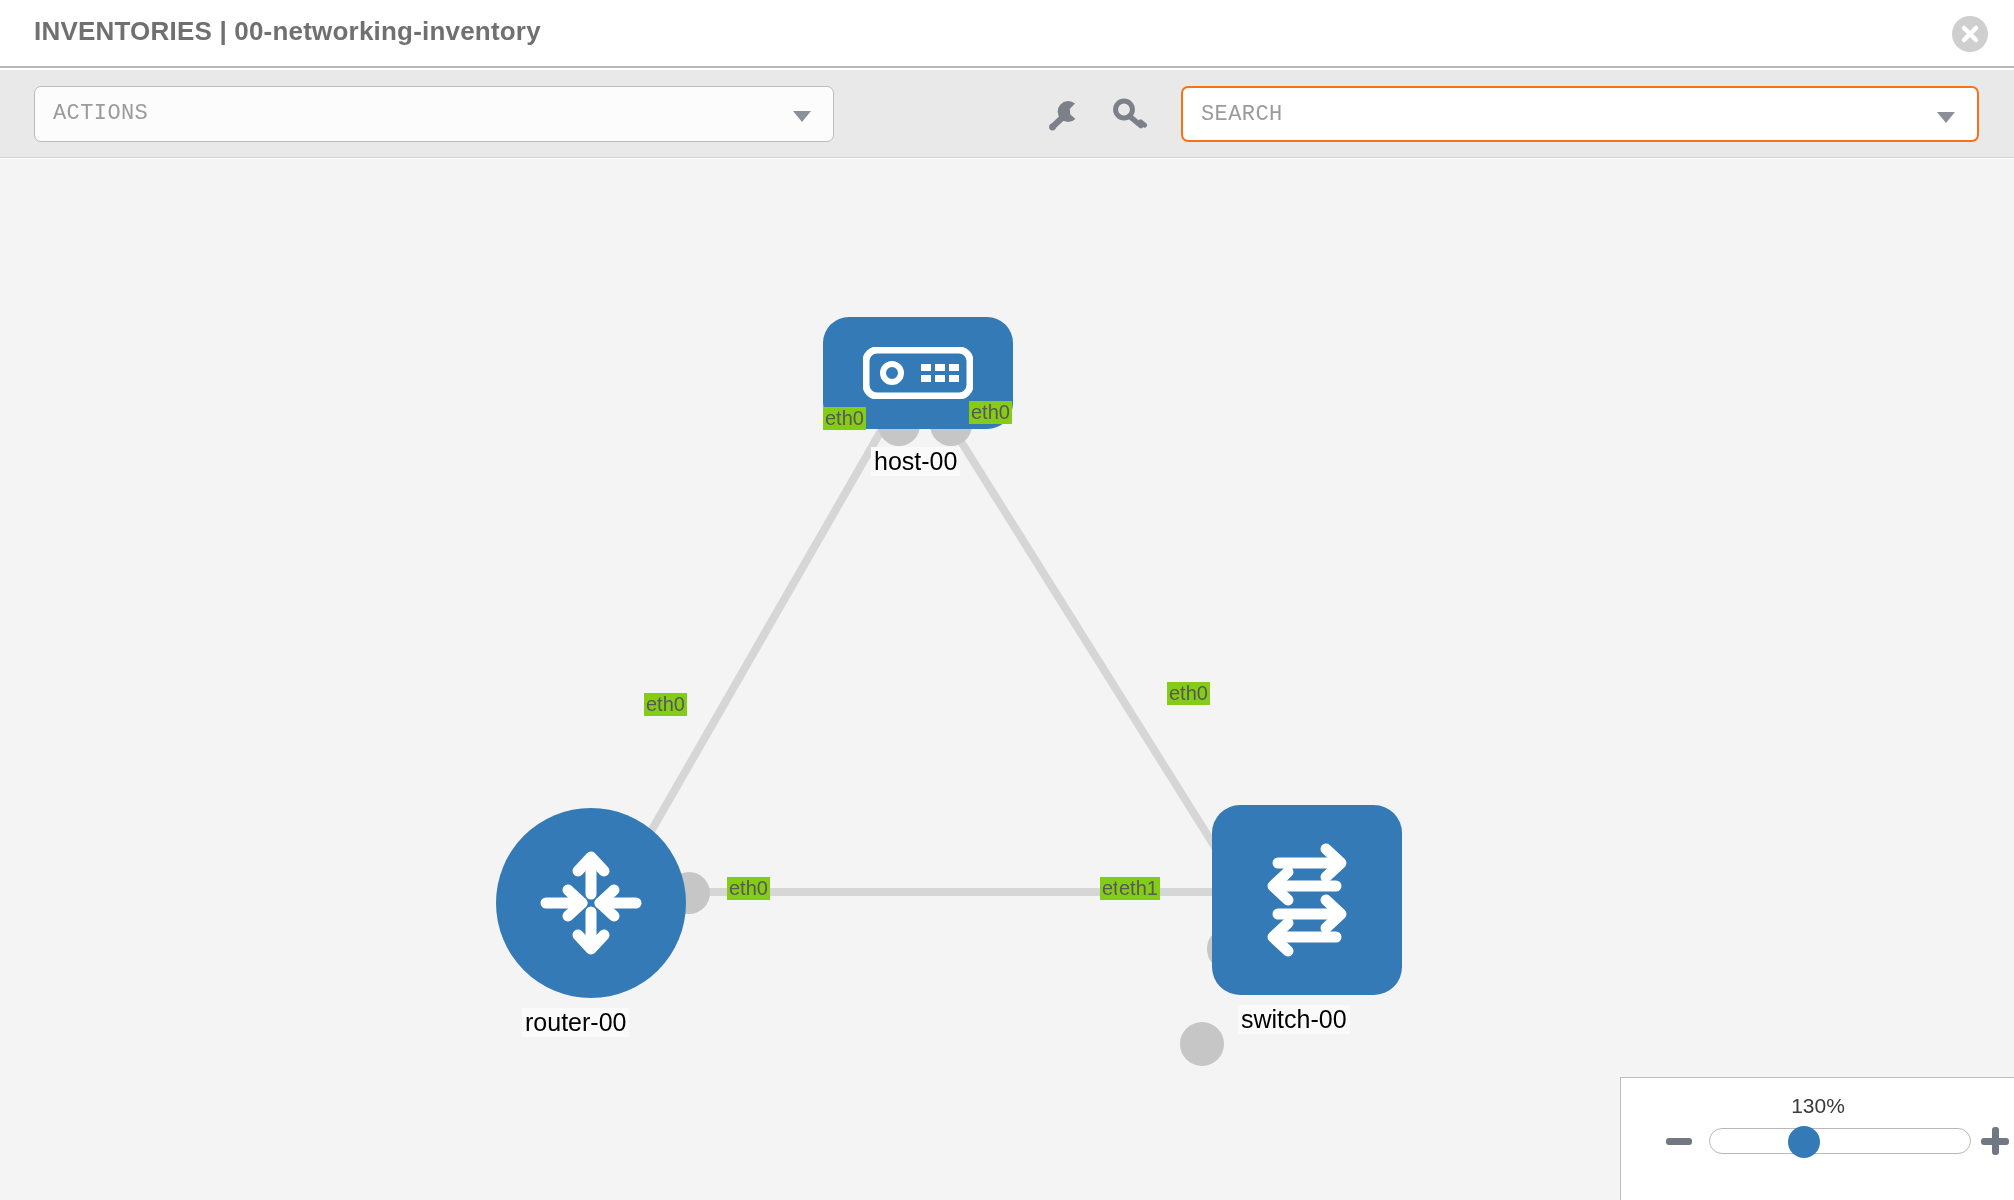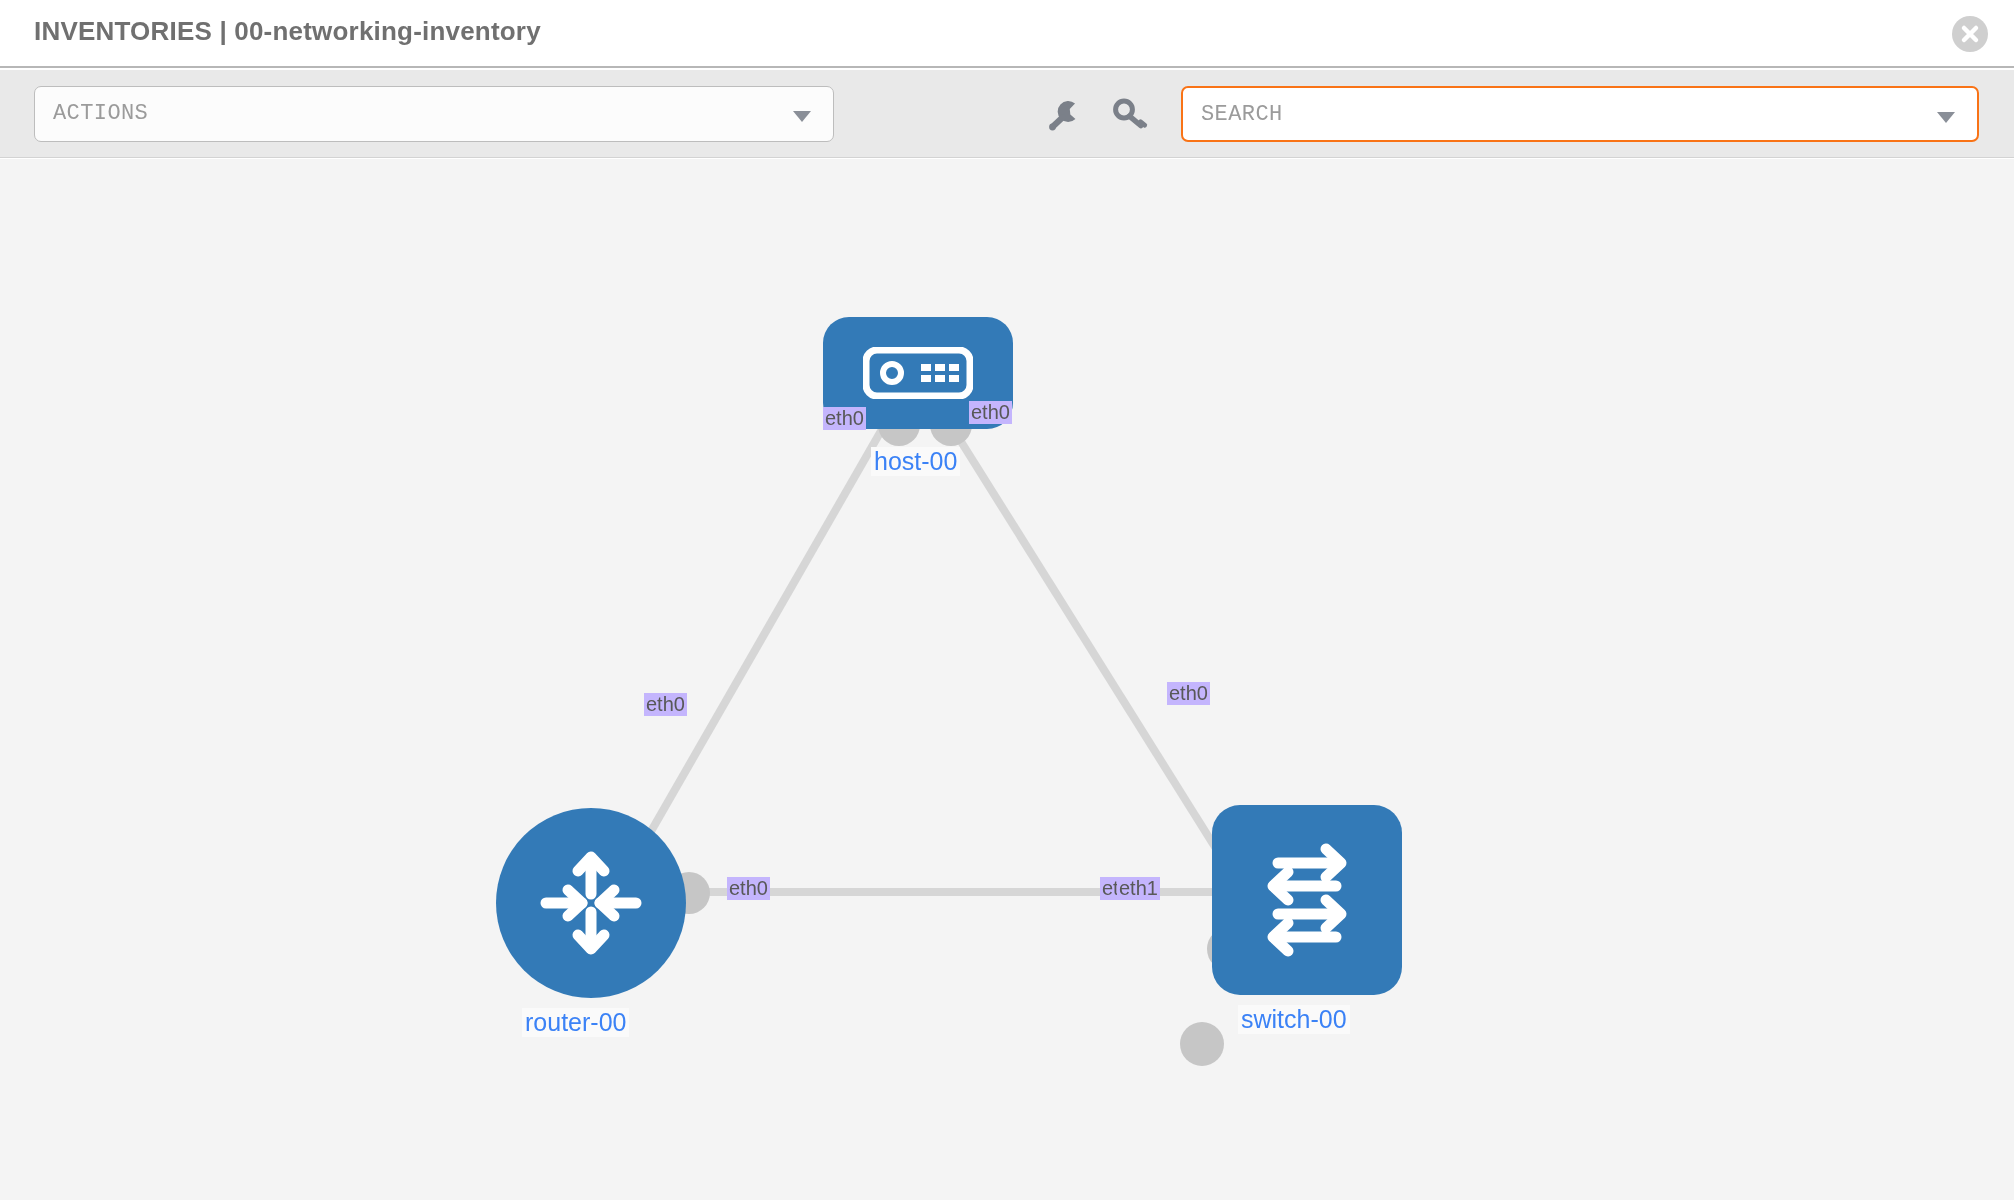--- a/index.html
+++ b/index.html
@@ -97,35 +97,35 @@
   
   .node { position: absolute; }
   .node-shape {
     position: absolute;
     background: #337ab7;
     display: flex; align-items: center; justify-content: center;
     cursor: pointer;
   }
   .node-label {
     position: absolute;
-    font-size: 25px; color: #3b82f6;
+    font-size: 25px; color: #000000;
     background: #fafafa;
     white-space: nowrap;
     padding: 0 3px;
   }
   .port {
     position: absolute;
     background: #c6c6c6;
     border-radius: 50%;
     cursor: pointer;
   }
   .edge-label {
     position: absolute;
     font-size: 20px; color: #585858;
-    background: #c4b5fd;
+    background: #84cc16;
     white-space: nowrap;
     padding: 0 2px;
   }
 
   
   .zoom-panel {
     position: absolute; left: 1620px; top: 1077px;
     width: 394px; height: 123px;
     background: #ffffff;
     border: 1px solid #bdbdbd;
@@ -280,14 +280,21 @@
 
     <div class="edge-label" style="left:823px; top:248px;">eth0</div>
     <div class="edge-label" style="left:969px; top:242px;">eth0</div>
     <div class="edge-label" style="left:644px; top:534px;">eth0</div>
     <div class="edge-label" style="left:1167px; top:523px;">eth0</div>
     <div class="edge-label" style="left:727px; top:718px;">eth0</div>
     <div class="edge-label" style="left:1100px; top:718px;">eth0</div>
     <div class="edge-label" style="left:1117px; top:718px;">eth1</div>
   </div>
 
+  <div class="zoom-panel">
+    <div class="zoom-value">130%</div>
+    <div class="zoom-minus"></div>
+    <div class="zoom-track"></div>
+    <div class="zoom-thumb"></div>
+    <div class="zoom-plus"></div>
+  </div>
 
 </div>
 
 </body></html>

